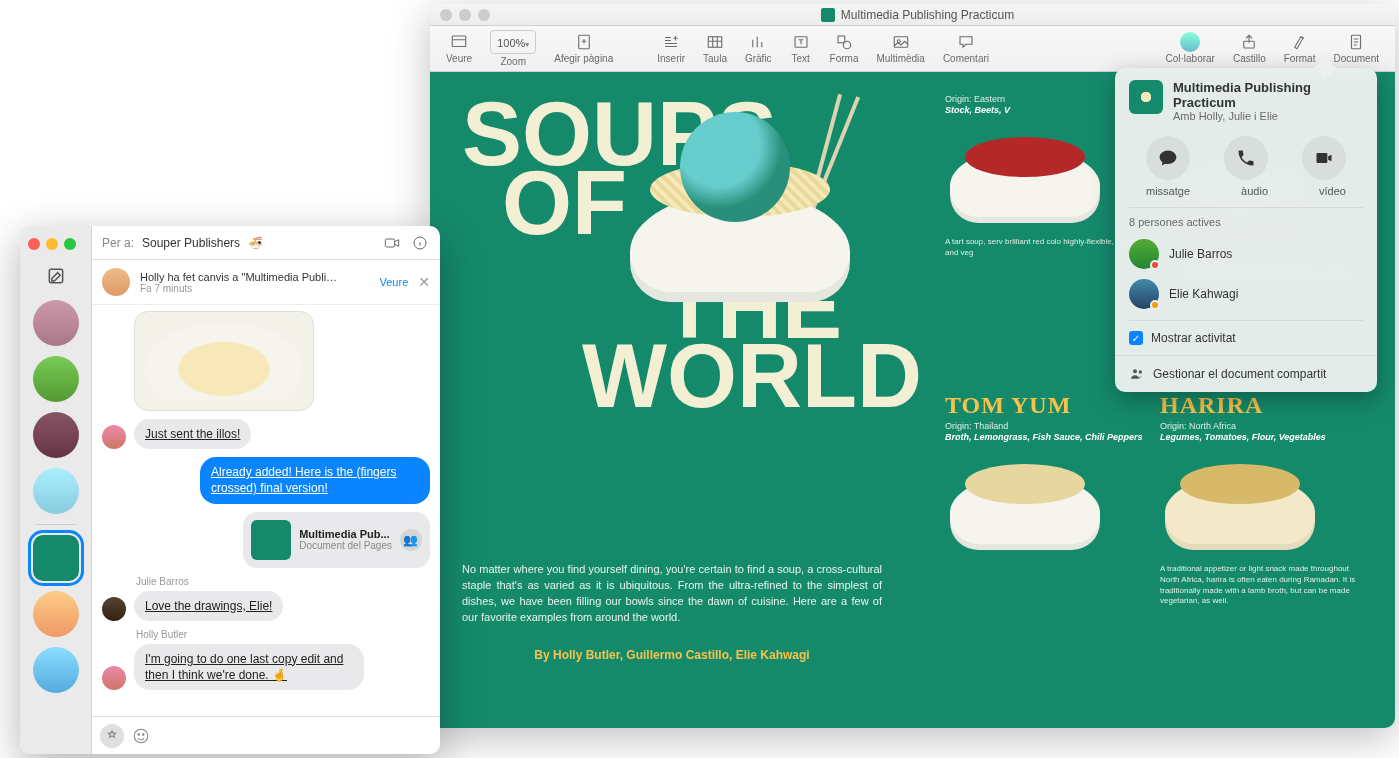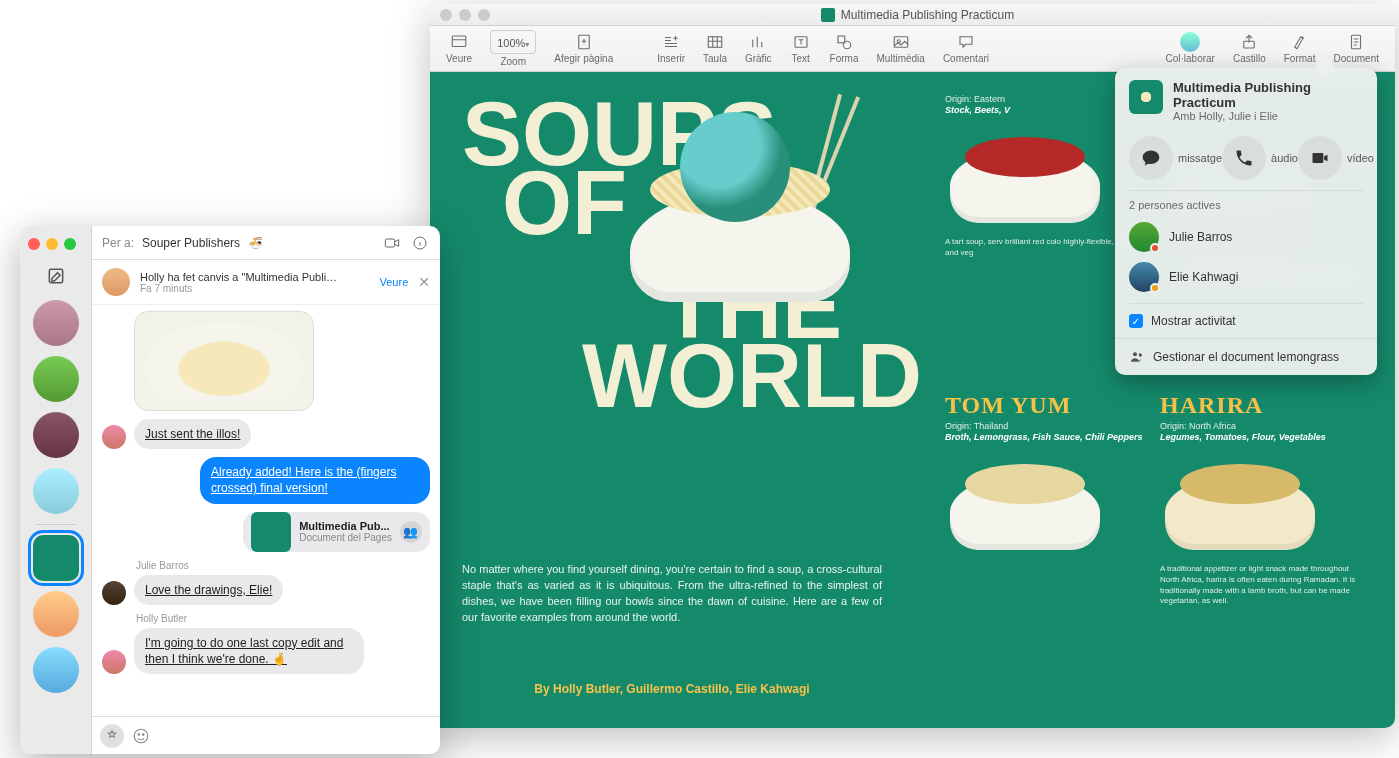--- a/index.html
+++ b/index.html
@@ -31,39 +31,39 @@
 .soups-title .l3 { font-size: 90px; color: #f3efd5; margin-left: 200px; margin-top: 28px; }
 .soups-title .l4 { font-size: 90px; color: #f3efd5; margin-left: 120px; margin-top: -8px; }
 .globe-bowl { position: absolute; left: 190px; top: 40px; width: 240px; height: 200px; }
 .globe-bowl .bowl { width: 220px; height: 110px; background: #f5f5ee; border-radius: 110px 110px 40px 40px / 60px 60px 40px 40px; position: absolute; bottom: 10px; left: 10px; box-shadow: inset 0 -10px 0 rgba(0,0,0,0.06); }
 .globe-bowl .noodle { position: absolute; top: 50px; left: 30px; width: 180px; height: 55px; background: repeating-linear-gradient(45deg,#f6e8b9 0 4px,#e8d89a 4px 8px); border-radius: 50%; }
 .globe-bowl .globe { position: absolute; top: 0; left: 60px; width: 110px; height: 110px; border-radius: 50%; background: radial-gradient(circle at 35% 30%, #6cc 0 40%, #2a8f7a 60%); }
 .chop { position: absolute; width: 4px; height: 140px; background: #dcd3b0; top: -20px; }
 .chop.c1 { left: 200px; transform: rotate(15deg); } .chop.c2 { left: 210px; transform: rotate(22deg); }
 
 .intro { position: absolute; left: 32px; top: 490px; width: 420px; font-size: 11px; line-height: 1.45; color: #e8f5ee; text-align: justify; }
-.byline { position: absolute; left: 32px; top: 576px; width: 420px; text-align: center; font-size: 12px; color: #f8c24a; font-weight: 600; margin-top: 34px; }
+.byline { position: absolute; left: 32px; top: 576px; width: 420px; text-align: center; font-size: 12px; color: #f8c24a; font-weight: 600; }
 
 .soup-col { position: absolute; width: 200px; }
 .soup-col h3 { font-family: Georgia, serif; font-size: 24px; color: #f8c24a; font-weight: 900; letter-spacing: 1px; }
 .soup-col .origin { font-size: 9px; color: #dfeee6; margin-top: 2px; }
 .soup-col .ingr { font-size: 9px; color: #fff; font-style: italic; font-weight: 600; margin-top: 1px; }
 .soup-col .desc { font-size: 8px; color: #dfeee6; line-height: 1.35; margin-top: 10px; }
 .soup-bowl { width: 160px; height: 100px; margin: 12px 0 8px; position: relative; }
 .soup-bowl .b { width: 150px; height: 75px; border-radius: 80px 80px 30px 30px / 40px 40px 30px 30px; position: absolute; bottom: 4px; left: 5px; box-shadow: inset 0 -6px 0 rgba(0,0,0,0.06); }
 .soup-bowl .fill { position: absolute; width: 120px; height: 40px; border-radius: 50%; top: 10px; left: 20px; }
 
 
 .popover { position: absolute; right: 18px; top: 64px; width: 262px; background: rgba(235,240,238,0.97); border-radius: 10px; box-shadow: 0 8px 24px rgba(0,0,0,0.3); font-size: 12px; color: #333; z-index: 50; backdrop-filter: blur(10px); }
 .pop-body { padding: 12px 14px 0; }
 .pop-head { display: flex; gap: 10px; align-items: flex-start; }
 .pop-title { font-weight: 600; font-size: 13px; }
 .pop-sub { font-size: 11px; color: #6a6a6a; }
 .pop-actions { display: flex; justify-content: space-around; margin: 14px 0 10px; }
-.pop-act { display: flex; flex-direction: row; align-items: center; gap: 5px; cursor: pointer; }
+.pop-act { display: flex; flex-direction: column; align-items: flex-end; gap: 5px; cursor: pointer; }
 .pop-act .circ { width: 44px; height: 44px; border-radius: 50%; background: #d7dedb; display: flex; align-items: center; justify-content: center; }
 .pop-act .circ svg { width: 20px; height: 20px; fill: #333; }
 .pop-act span { font-size: 11px; color: #555; }
 .pop-hr { border-top: 1px solid #d5d9d7; margin: 0; }
 .pop-hr-pad { border-top: 1px solid #d5d9d7; margin: 0 14px; }
 .pop-section-label { font-size: 11px; color: #6a6a6a; padding: 8px 14px 6px; }
 .pop-person { display: flex; align-items: center; gap: 10px; padding: 5px 14px; }
 .pop-person .av { width: 30px; height: 30px; border-radius: 50%; position: relative; }
 .pop-person .av .pres { position: absolute; bottom: -1px; right: -1px; width: 10px; height: 10px; border-radius: 50%; border: 2px solid #ebf0ee; }
 .pop-check { display: flex; align-items: center; gap: 8px; padding: 10px 14px; }
@@ -99,21 +99,21 @@
 .thread { flex: 1; overflow: auto; padding: 6px 10px 4px; display: flex; flex-direction: column; gap: 8px; }
 .msg-row { display: flex; gap: 8px; align-items: flex-end; }
 .msg-row.me { justify-content: flex-end; }
 .msg-row .av { width: 24px; height: 24px; border-radius: 50%; flex-shrink: 0; }
 .bubble { max-width: 230px; padding: 7px 11px; border-radius: 16px; font-size: 12px; line-height: 1.35; text-decoration: underline; }
 .bubble.in { background: #e9e9eb; color: #222; }
 .bubble.out { background: #0a84ff; color: #fff; }
 .sender-name { font-size: 10px; color: #999; margin-left: 34px; margin-bottom: -4px; }
 .img-bubble { width: 180px; height: 100px; border-radius: 14px; background: #f3f2e8; border: 1px solid #ddd; margin-left: 32px; position: relative; overflow: hidden; }
 .img-bubble .mini-bowl { position: absolute; inset: 10px; background: radial-gradient(ellipse at 50% 60%, #f6e8b9 0 40%, #f5f5ee 42% 70%, transparent 72%); }
-.attach-card { display: flex; align-items: center; gap: 8px; background: #e9e9eb; border-radius: 14px; padding: 0 8px; max-width: 220px; }
+.attach-card { display: flex; align-items: center; gap: 8px; background: #e9e9eb; border-radius: 14px; padding: 8px 8px; max-width: 220px; }
 .attach-card .thumb { width: 40px; height: 40px; border-radius: 6px; background: #158a6b; position: relative; }
 .attach-card .meta { flex: 1; }
 .attach-card .fn { font-size: 11px; font-weight: 600; color: #222; }
 .attach-card .ft { font-size: 10px; color: #888; }
 .attach-card .collab { width: 22px; height: 22px; border-radius: 50%; background: #d5d5d5; display: flex; align-items: center; justify-content: center; font-size: 12px; }
 
 .composer { height: 38px; border-top: 1px solid #e0e0e0; display: flex; align-items: center; padding: 0 8px; gap: 6px; }
 .composer .apps { width: 24px; height: 24px; border-radius: 12px; background: #e0e0e0; display: flex; align-items: center; justify-content: center; color: #888; cursor: pointer; font-size: 13px; }
 .composer .input { flex: 1; height: 26px; border: 1px solid #d0d0d0; border-radius: 13px; padding: 0 10px; font-size: 12px; color: #999; display: flex; align-items: center; justify-content: space-between; }
 .composer .emoji { width: 22px; height: 22px; display: flex; align-items: center; justify-content: center; cursor: pointer; color: #888; }
@@ -345,21 +345,21 @@
           <div class="circ">
               <svg viewBox="0 0 24 24">
                 <path d="M4 6h11c.6 0 1 .4 1 1v10c0 .6-.4 1-1 1H4c-.6 0-1-.4-1-1V7c0-.6.4-1 1-1zm13 4l4-2v8l-4-2v-4z"></path>
               </svg>
             </div>
           <span>vídeo</span>
         </div>
       </div>
     </div>
     <div class="pop-hr-pad"></div>
-    <div class="pop-section-label">2 persones actives</div>
+    <div class="pop-section-label">8 persones actives</div>
     <div class="pop-person">
       <div class="av" style="background:linear-gradient(#5a3,#283);">
           <div class="pres" style="background:#e74c3c"></div>
         </div>
       <span>Julie Barros</span>
     </div>
     <div class="pop-person">
       <div class="av" style="background:linear-gradient(#48a,#246);">
           <div class="pres" style="background:#f39c12"></div>
         </div>
@@ -371,21 +371,21 @@
       <span>Mostrar activitat</span>
     </div>
     <div class="pop-hr"></div>
     <div class="pop-manage">
       <svg width="16" height="16" viewBox="0 0 24 24" fill="#555">
           <circle cx="9" cy="8" r="3"></circle>
           <path d="M3 19c0-3 3-5 6-5s6 2 6 5"></path>
           <circle cx="17" cy="9" r="2.5"></circle>
           <path d="M15 19c0-2 1.5-3.5 4-3.5"></path>
         </svg>
-      <span>Gestionar el document lemongrass</span>
+      <span>Gestionar el document compartit</span>
     </div>
   </div>
 </div>
 
 <div class="msg-window">
   <div class="msg-sidebar">
     <div class="msg-traffic">
       <div class="dot r"></div>
       <div class="dot y"></div>
       <div class="dot g"></div>

